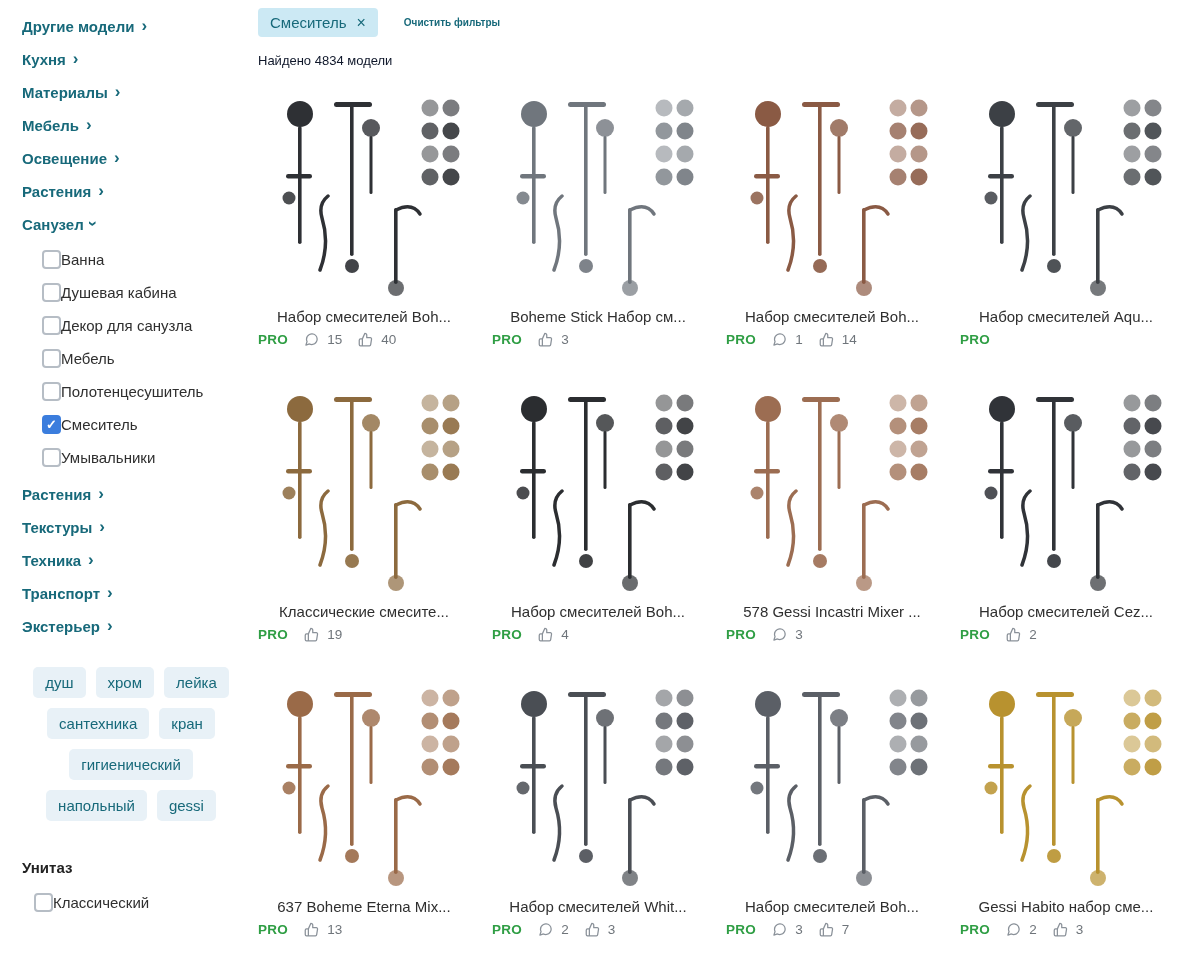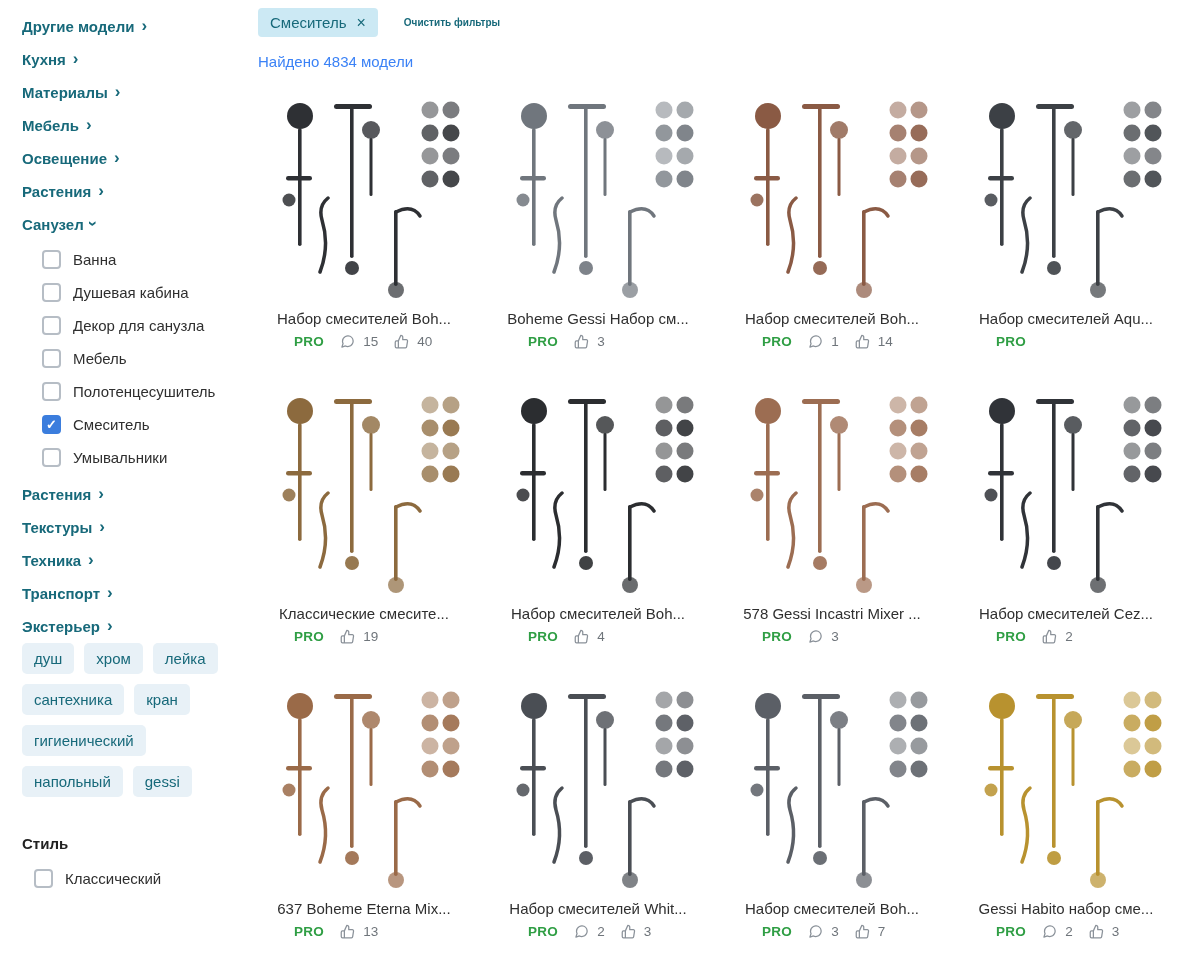--- a/index.html
+++ b/index.html
@@ -15,66 +15,66 @@
   
   .sidebar { width: 248px; flex-shrink: 0; padding: 4px 8px 0 22px; }
   .cat {
     display: flex; align-items: center; gap: 7px;
     color: #17697a; font-weight: 700; font-size: 15px;
     padding: 8px 0; cursor: pointer; user-select: none;
   }
   .cat .chev { font-size: 17px; line-height: 1; transform: translateY(-1px); display: inline-block; }
   .cat.expanded .chev { transform: rotate(90deg) translateX(-1px); }
   .check-list { padding: 2px 0 4px 8px; }
-  .check-row { display: flex; align-items: center; gap: 12px; padding: 7px 12px; cursor: pointer; }
+  .check-row { display: flex; align-items: center; gap: 0; padding: 7px 12px; cursor: pointer; }
   .box {
     width: 19px; height: 19px; border: 2px solid #b6bdc5; border-radius: 4px;
     background: #fff; flex-shrink: 0;
     display: flex; align-items: center; justify-content: center;
     font-size: 13px; color: transparent;
   }
   .box.checked { background: #3b7ddd; border-color: #3b7ddd; color: #fff; font-weight: 700; }
   .check-label { font-size: 15px; color: #2f2f2f; }
 
-  .tags { display: flex; flex-wrap: wrap; gap: 10px; }
+  .tags { margin-top: 24px; display: flex; flex-wrap: wrap; gap: 10px; justify-content: center; }
   .tag {
     background: #e8f1f7; color: #17697a; font-size: 15px;
     padding: 7px 12px; border-radius: 5px; cursor: pointer; white-space: nowrap;
   }
 
   .style-section { margin-top: 38px; }
   .style-title { font-size: 15px; font-weight: 700; color: #222; margin-bottom: 10px; }
 
   
   .main { flex: 1; padding: 2px 10px 0 10px; }
   .filter-bar { display: flex; align-items: center; gap: 26px; }
   .chip {
     background: #cce9f4; color: #17697a; font-size: 15px;
     padding: 6px 12px; border-radius: 4px;
     display: inline-flex; align-items: center; gap: 10px; cursor: pointer;
   }
   .chip-x { font-size: 16px; line-height: 1; cursor: pointer; }
   .clear-link { color: #17697a; font-size: 10px; font-weight: 600; text-decoration: none; cursor: pointer; }
-  .results { color: #3b82f6; font-size: 15px; margin: 16px 0 20px; }
+  .results { color: #0f172a; font-size: 13px; margin: 16px 0 20px; }
 
   .grid {
     display: grid;
     grid-template-columns: repeat(4, 212px);
     column-gap: 22px;
     row-gap: 36px;
   }
   .card { width: 212px; cursor: pointer; }
   .thumb { height: 212px; display: flex; align-items: center; justify-content: center; }
   .thumb svg { height: 100%; width: 100%; }
   .title {
     font-size: 15px; color: #2f2f2f; margin-top: 8px;
     white-space: nowrap; overflow: hidden; text-overflow: ellipsis; text-align: center;
   }
   .meta { display: flex; align-items: center; gap: 16px; margin-top: 7px; }
-  .pro { color: #2f9e44; font-weight: 700; font-size: 13.5px; letter-spacing: .3px; margin-left: 36px; }
+  .pro { color: #2f9e44; font-weight: 700; font-size: 13.5px; letter-spacing: .3px; }
   .stat { display: inline-flex; align-items: center; gap: 8px; color: #6f757b; font-size: 13.5px; }
   .stat svg { width: 15px; height: 15px; stroke: #8a9199; fill: none; stroke-width: 2; }
 </style>
 </head>
 <body>
 
 <div class="page">
 
   <aside class="sidebar">
     <nav id="cat-list">
@@ -185,21 +185,21 @@
 
   <span class="tag">кран</span>
 
   <span class="tag">гигиенический</span>
 
   <span class="tag">напольный</span>
 
   <span class="tag">gessi</span>
 </div>
     <div class="style-section">
-      <div class="style-title">Стиль</div>
+      <div class="style-title">Унитаз</div>
       <div id="style-list">
   <label class="check-row">
     <span class="box"></span>
     <span class="check-label">Классический</span>
   </label>
 </div>
     </div>
   </aside>
 
   <main class="main">
@@ -283,21 +283,21 @@
                 <circle cx="187" cy="20" r="8.5" fill="#70767d" opacity="0.63"></circle>
                 <circle cx="166" cy="43" r="8.5" fill="#70767d" opacity="0.76"></circle>
                 <circle cx="187" cy="43" r="8.5" fill="#70767d" opacity="0.89"></circle>
                 <circle cx="166" cy="66" r="8.5" fill="#70767d" opacity="0.50"></circle>
                 <circle cx="187" cy="66" r="8.5" fill="#70767d" opacity="0.63"></circle>
                 <circle cx="166" cy="89" r="8.5" fill="#70767d" opacity="0.76"></circle>
                 <circle cx="187" cy="89" r="8.5" fill="#70767d" opacity="0.89"></circle>
               </g>
   </svg>
           </div>
-    <div class="title">Boheme Gessi Набор см...</div>
+    <div class="title">Boheme Stick Набор см...</div>
     <div class="meta">
       <span class="pro">PRO</span>
 
       <span class="stat stat-likes">
         <svg viewBox="0 0 24 24" stroke-linecap="round" stroke-linejoin="round">
                 <path d="M14 9V5a3 3 0 0 0-3-3l-4 9v11h11.28a2 2 0 0 0 2-1.7l1.38-9a2 2 0 0 0-2-2.3zM7 22H4a2 2 0 0 1-2-2v-7a2 2 0 0 1 2-2h3"></path>
               </svg>
         <span class="num">3</span>
       </span>
     </div>

